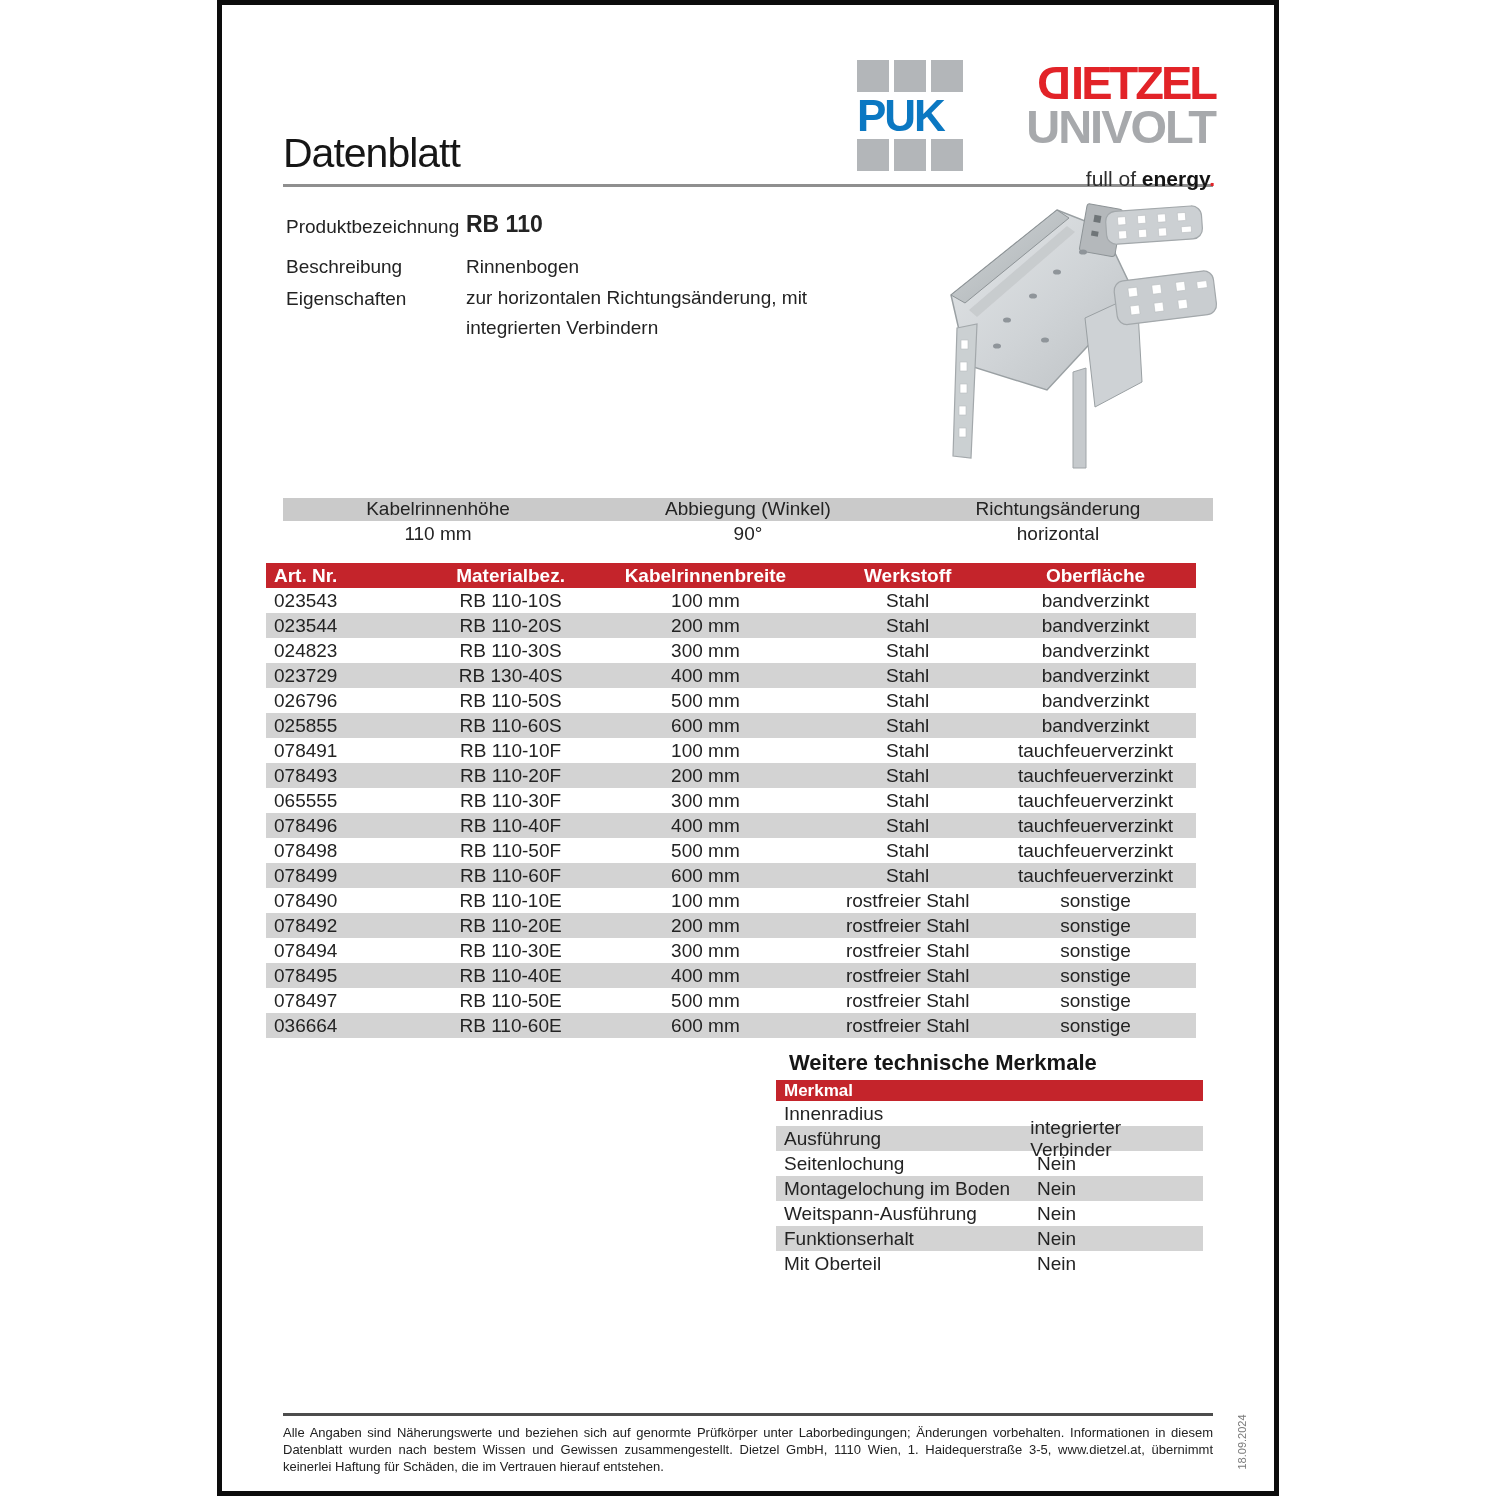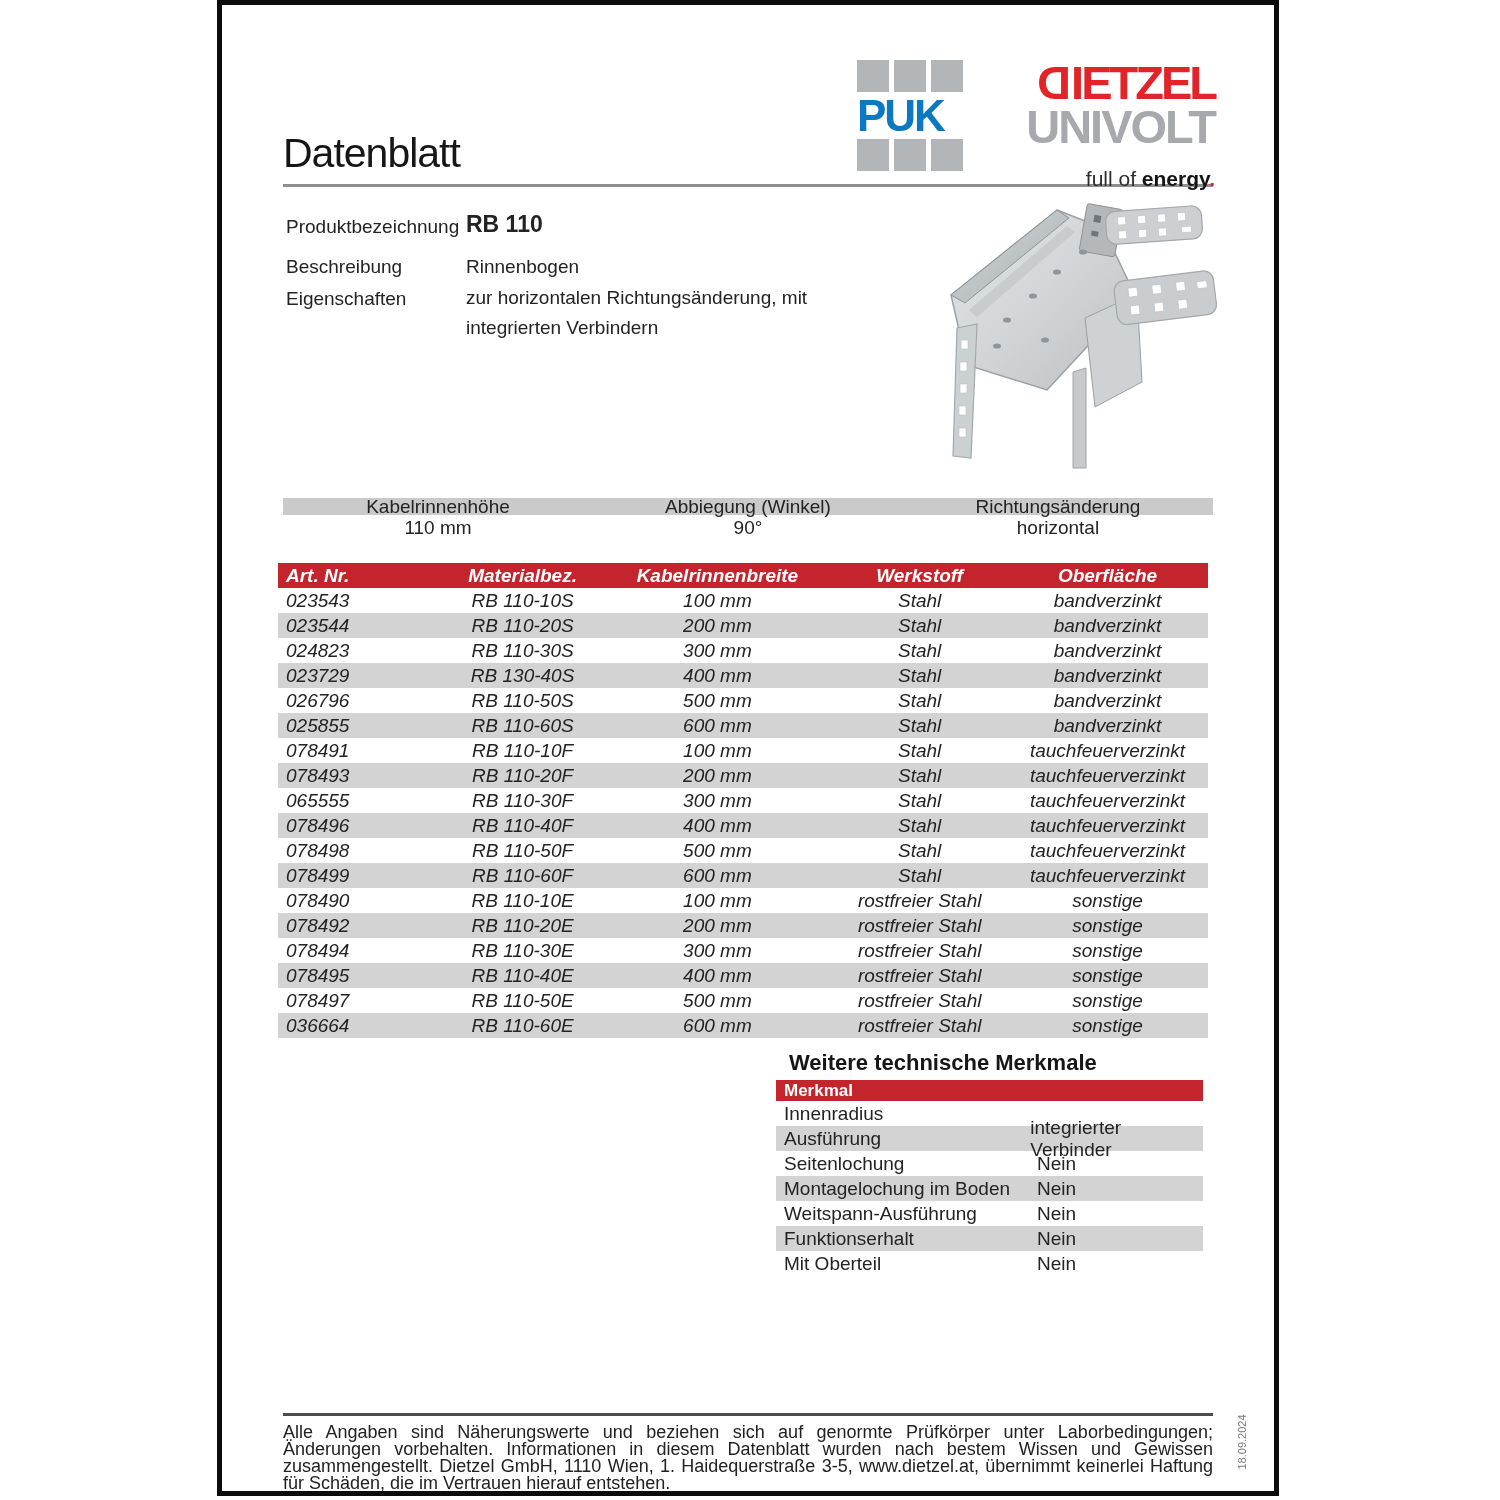--- a/index.html
+++ b/index.html
@@ -36,26 +36,26 @@
   .info-label { left:286px; font-size:19px; color:#232323; }
   .info-value { left:455px; font-size:19px; color:#232323;margin-left:11px; }
   .info-value-big { font-size:23px; font-weight:bold; }
   .info-wrap { width:390px; line-height:30px; }
 
   
   .product-photo { left:935px; top:200px; }
 
   
   .spec-table { left:283px; top:498px; width:930px; }
-  .spec-bar { display:flex; height:17px; background:#cacaca; align-items:center; }
+  .spec-bar { display:flex; height:23px; background:#cacaca; }
   .spec-vals { display:flex; height:26px; align-items:center; }
   .spec-cell { width:33.333%; text-align:center; font-size:19px; color:#232323; }
 
   
-  .article-table { left:278px; top:563px; width:930px;font-style:italic; }
+  .article-table { left:266px; top:563px; width:930px; }
   .art-header { display:flex; height:25px; background:#c4242b; align-items:center; }
   .art-header .art-cell { color:#ffffff; font-weight:bold; }
   .art-row { display:flex; height:25px; align-items:center; }
   .art-row:nth-child(even) { background:#d3d3d3; }
   .art-cell { font-size:19px; color:#232323; text-align:center; }
   .c0 { width:17.7%; text-align:left; padding-left:8px; }
   .c1 { width:17.2%; }
   .c2 { width:24.7%; }
   .c3 { width:18.8%; }
   .c4 { width:21.6%; }
@@ -64,21 +64,21 @@
   .features-title { left:789px; top:1050px; font-size:22px; font-weight:bold; color:#161616; }
   .features-table { left:776px; top:1080px; width:427px; }
   .feat-header { height:21px; line-height:21px; background:#c4242b; color:#ffffff; font-weight:bold; font-size:17px; padding-left:8px; }
   .feat-row { display:flex; height:25px; align-items:center; }
   .feat-row:nth-child(even) { background:#d3d3d3; }
   .feat-label { width:261px; padding-left:8px; font-size:19px; color:#232323; }
   .feat-value { font-size:19px; color:#232323; }
 
   
   .footer-rule { left:283px; top:1413px; width:930px; height:3px; background:#4d4d4d; }
-  .footer-text { left:283px; top:1424px; width:930px; font-size:18px; line-height:17px; text-align:justify; color:#222222; }
+  .footer-text { left:283px; top:1424px; width:930px; font-size:13px; line-height:17px; text-align:justify; color:#222222; }
   .date-stamp { left:1212px; top:1436px; width:60px; height:12px; line-height:12px; font-size:11px; color:#7a7a7a; transform:rotate(-90deg); text-align:center; }
 </style>
 </head>
 <body>
 
 <div class="abs page-frame"></div>
 
 <div class="abs page-title">Datenblatt</div>
 <div class="abs title-rule"></div>
 

